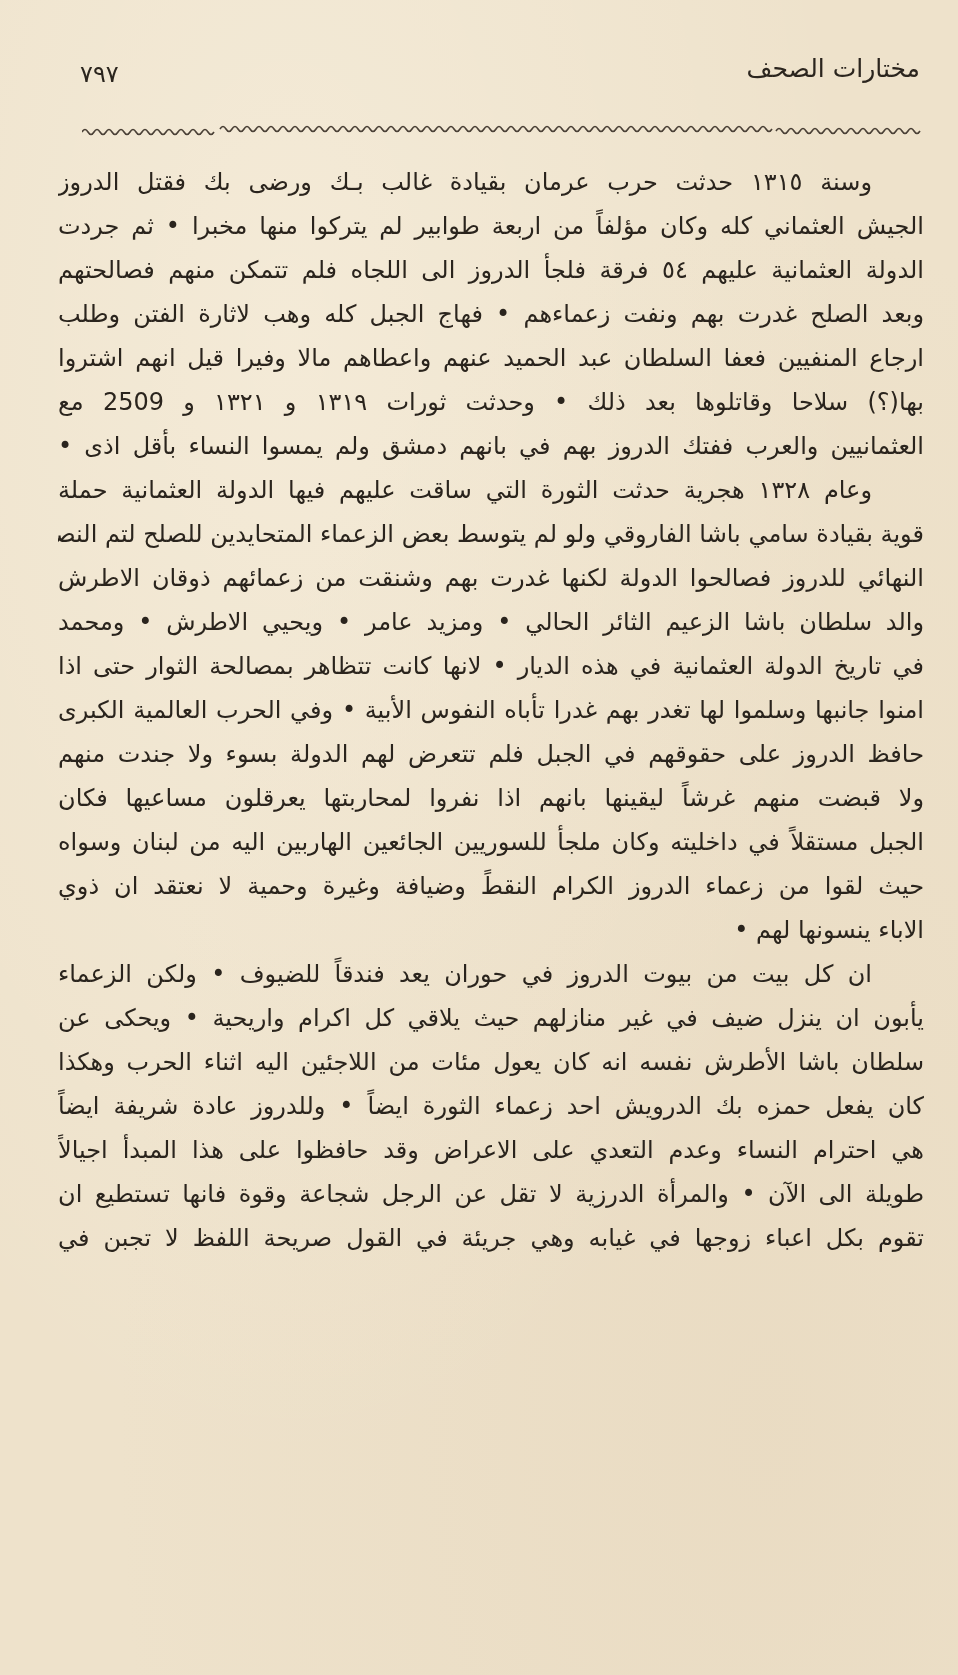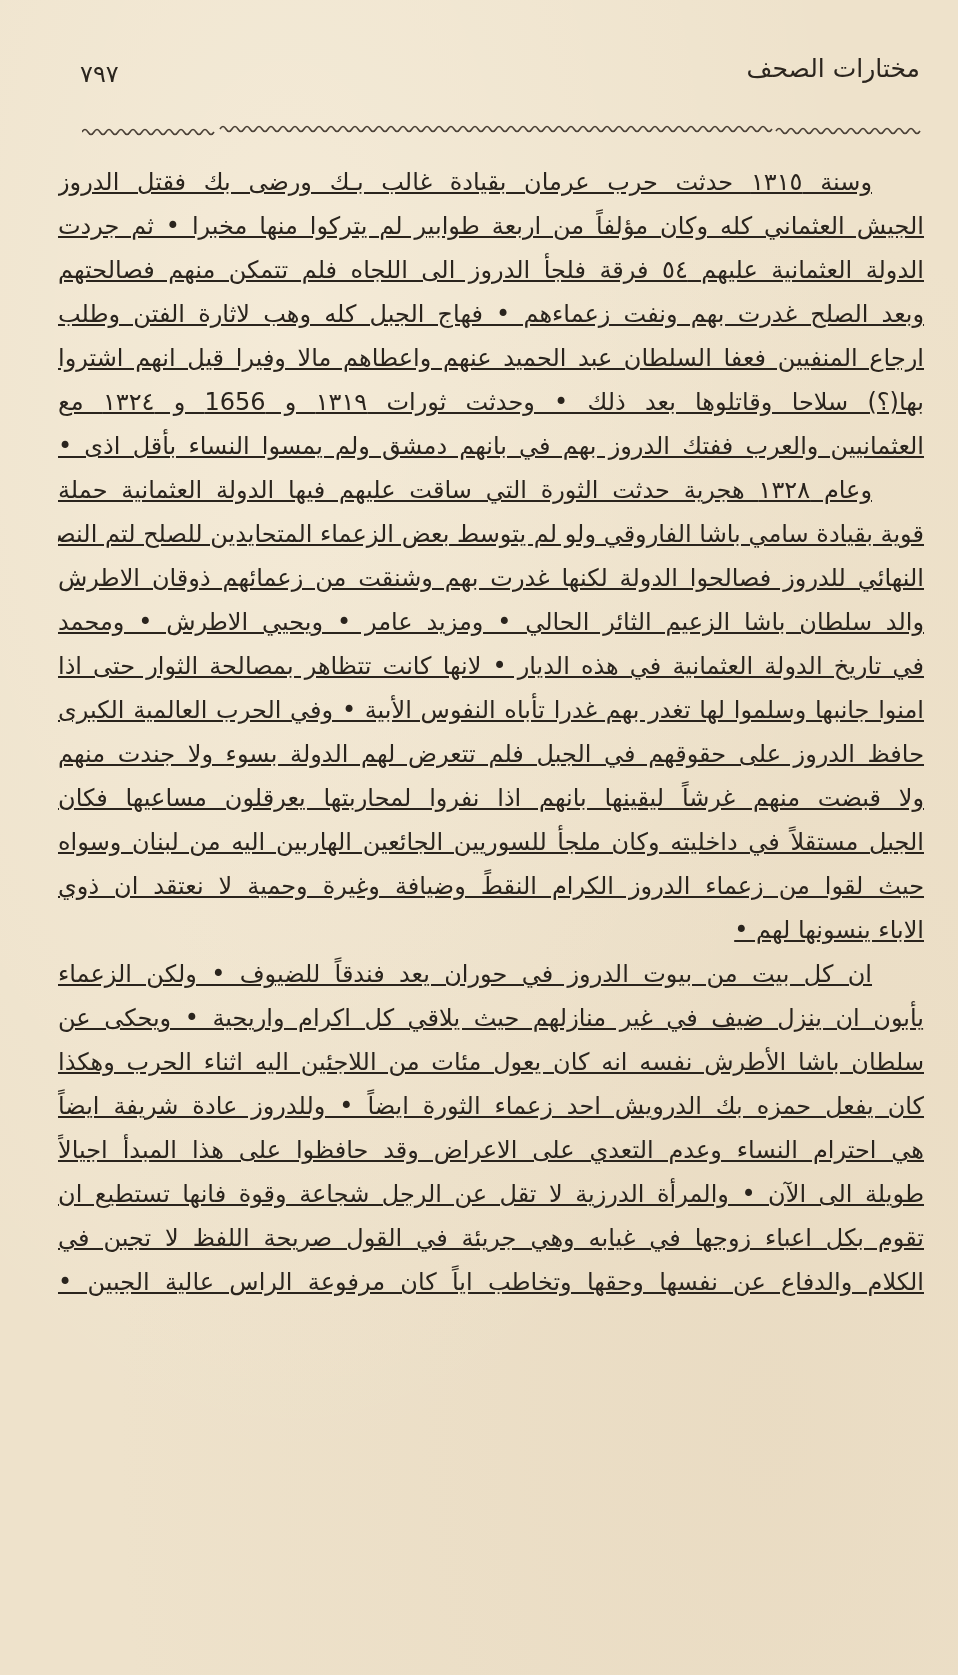--- a/index.html
+++ b/index.html
@@ -63,21 +63,20 @@
       left: 58px;
       top: 160px;
       width: 866px;
       direction: rtl;
       text-align: justify;
       text-align-last: justify;
       font-size: 24px;
       line-height: 44px;
       font-family: "DejaVu Sans", sans-serif;
       color: #2a241d;
-      text-decoration: underline;
     }
     .line {
       display: block;
       height: 44px;
       white-space: nowrap;
       overflow: hidden;
       text-align: justify;
       text-align-last: justify;
     }
     .line.indent { padding-right: 52px; }
@@ -99,21 +98,21 @@
     <path d="M694 7 Q697 2 700 7 T706 7 T712 7 T718 7 T724 7 T730 7 T736 7 T742 7 T748 7 T754 7 T760 7 T766 7 T772 7 T778 7 T784 7 T790 7 T796 7 T802 7 T808 7 T814 7 T820 7 T826 7 T832 7 T838 7" fill="none" stroke="#4a4036" stroke-width="1.6"></path>
   </svg>
 
   <div class="body-text">
 
     <span class="line indent">وسنة ١٣١٥ حدثت حرب عرمان بقيادة غالب بـك ورضى بك فقتل الدروز</span>
     <span class="line">الجيش العثماني كله وكان مؤلفاً من اربعة طوابير لم يتركوا منها مخبرا • ثم جردت</span>
     <span class="line">الدولة العثمانية عليهم ٥٤ فرقة فلجأ الدروز الى اللجاه فلم تتمكن منهم فصالحتهم</span>
     <span class="line">وبعد الصلح غدرت بهم ونفت زعماءهم • فهاج الجبل كله وهب لاثارة الفتن وطلب</span>
     <span class="line">ارجاع المنفيين فعفا السلطان عبد الحميد عنهم واعطاهم مالا وفيرا قيل انهم اشتروا</span>
-    <span class="line">بها(؟) سلاحا وقاتلوها بعد ذلك • وحدثت ثورات ١٣١٩ و 1656 و ١٣٢٤ مع</span>
+    <span class="line">بها(؟) سلاحا وقاتلوها بعد ذلك • وحدثت ثورات ١٣١٩ و ١٣٢١ و 2509 مع</span>
     <span class="line">العثمانيين والعرب ففتك الدروز بهم في بانهم دمشق ولم يمسوا النساء بأقل اذى •</span>
 
     <span class="line indent">وعام ١٣٢٨ هجرية حدثت الثورة التي ساقت عليهم فيها الدولة العثمانية حملة</span>
     <span class="line">قوية بقيادة سامي باشا الفاروقي ولو لم يتوسط بعض الزعماء المتحايدين للصلح لتم النصر</span>
     <span class="line">النهائي للدروز فصالحوا الدولة لكنها غدرت بهم وشنقت من زعمائهم ذوقان الاطرش</span>
     <span class="line">والد سلطان باشا الزعيم الثائر الحالي • ومزيد عامر • ويحيي الاطرش • ومحمد</span>
     <span class="line">في تاريخ الدولة العثمانية في هذه الديار • لانها كانت تتظاهر بمصالحة الثوار حتى اذا</span>
     <span class="line">امنوا جانبها وسلموا لها تغدر بهم غدرا تأباه النفوس الأبية • وفي الحرب العالمية الكبرى</span>
     <span class="line">حافظ الدروز على حقوقهم في الجبل فلم تتعرض لهم الدولة بسوء ولا جندت منهم</span>
     <span class="line">ولا قبضت منهم غرشاً ليقينها بانهم اذا نفروا لمحاربتها يعرقلون مساعيها فكان</span>
@@ -121,16 +120,15 @@
     <span class="line">حيث لقوا من زعماء الدروز الكرام النقطً وضيافة وغيرة وحمية لا نعتقد ان ذوي</span>
     <span class="line short">الاباء ينسونها لهم •</span>
 
     <span class="line indent">ان كل بيت من بيوت الدروز في حوران يعد فندقاً للضيوف • ولكن الزعماء</span>
     <span class="line">يأبون ان ينزل ضيف في غير منازلهم حيث يلاقي كل اكرام واريحية • ويحكى عن</span>
     <span class="line">سلطان باشا الأطرش نفسه انه كان يعول مئات من اللاجئين اليه اثناء الحرب وهكذا</span>
     <span class="line">كان يفعل حمزه بك الدرويش احد زعماء الثورة ايضاً • وللدروز عادة شريفة ايضاً</span>
     <span class="line">هي احترام النساء وعدم التعدي على الاعراض وقد حافظوا على هذا المبدأ اجيالاً</span>
     <span class="line">طويلة الى الآن • والمرأة الدرزية لا تقل عن الرجل شجاعة وقوة فانها تستطيع ان</span>
     <span class="line">تقوم بكل اعباء زوجها في غيابه وهي جريئة في القول صريحة اللفظ لا تجبن في</span>
-    <span class="line">الكلام والدفاع عن نفسها وحقها وتخاطب اياً كان مرفوعة الراس عالية الجبين •</span>
   </div>
 
 </div>
 
 </body></html>

